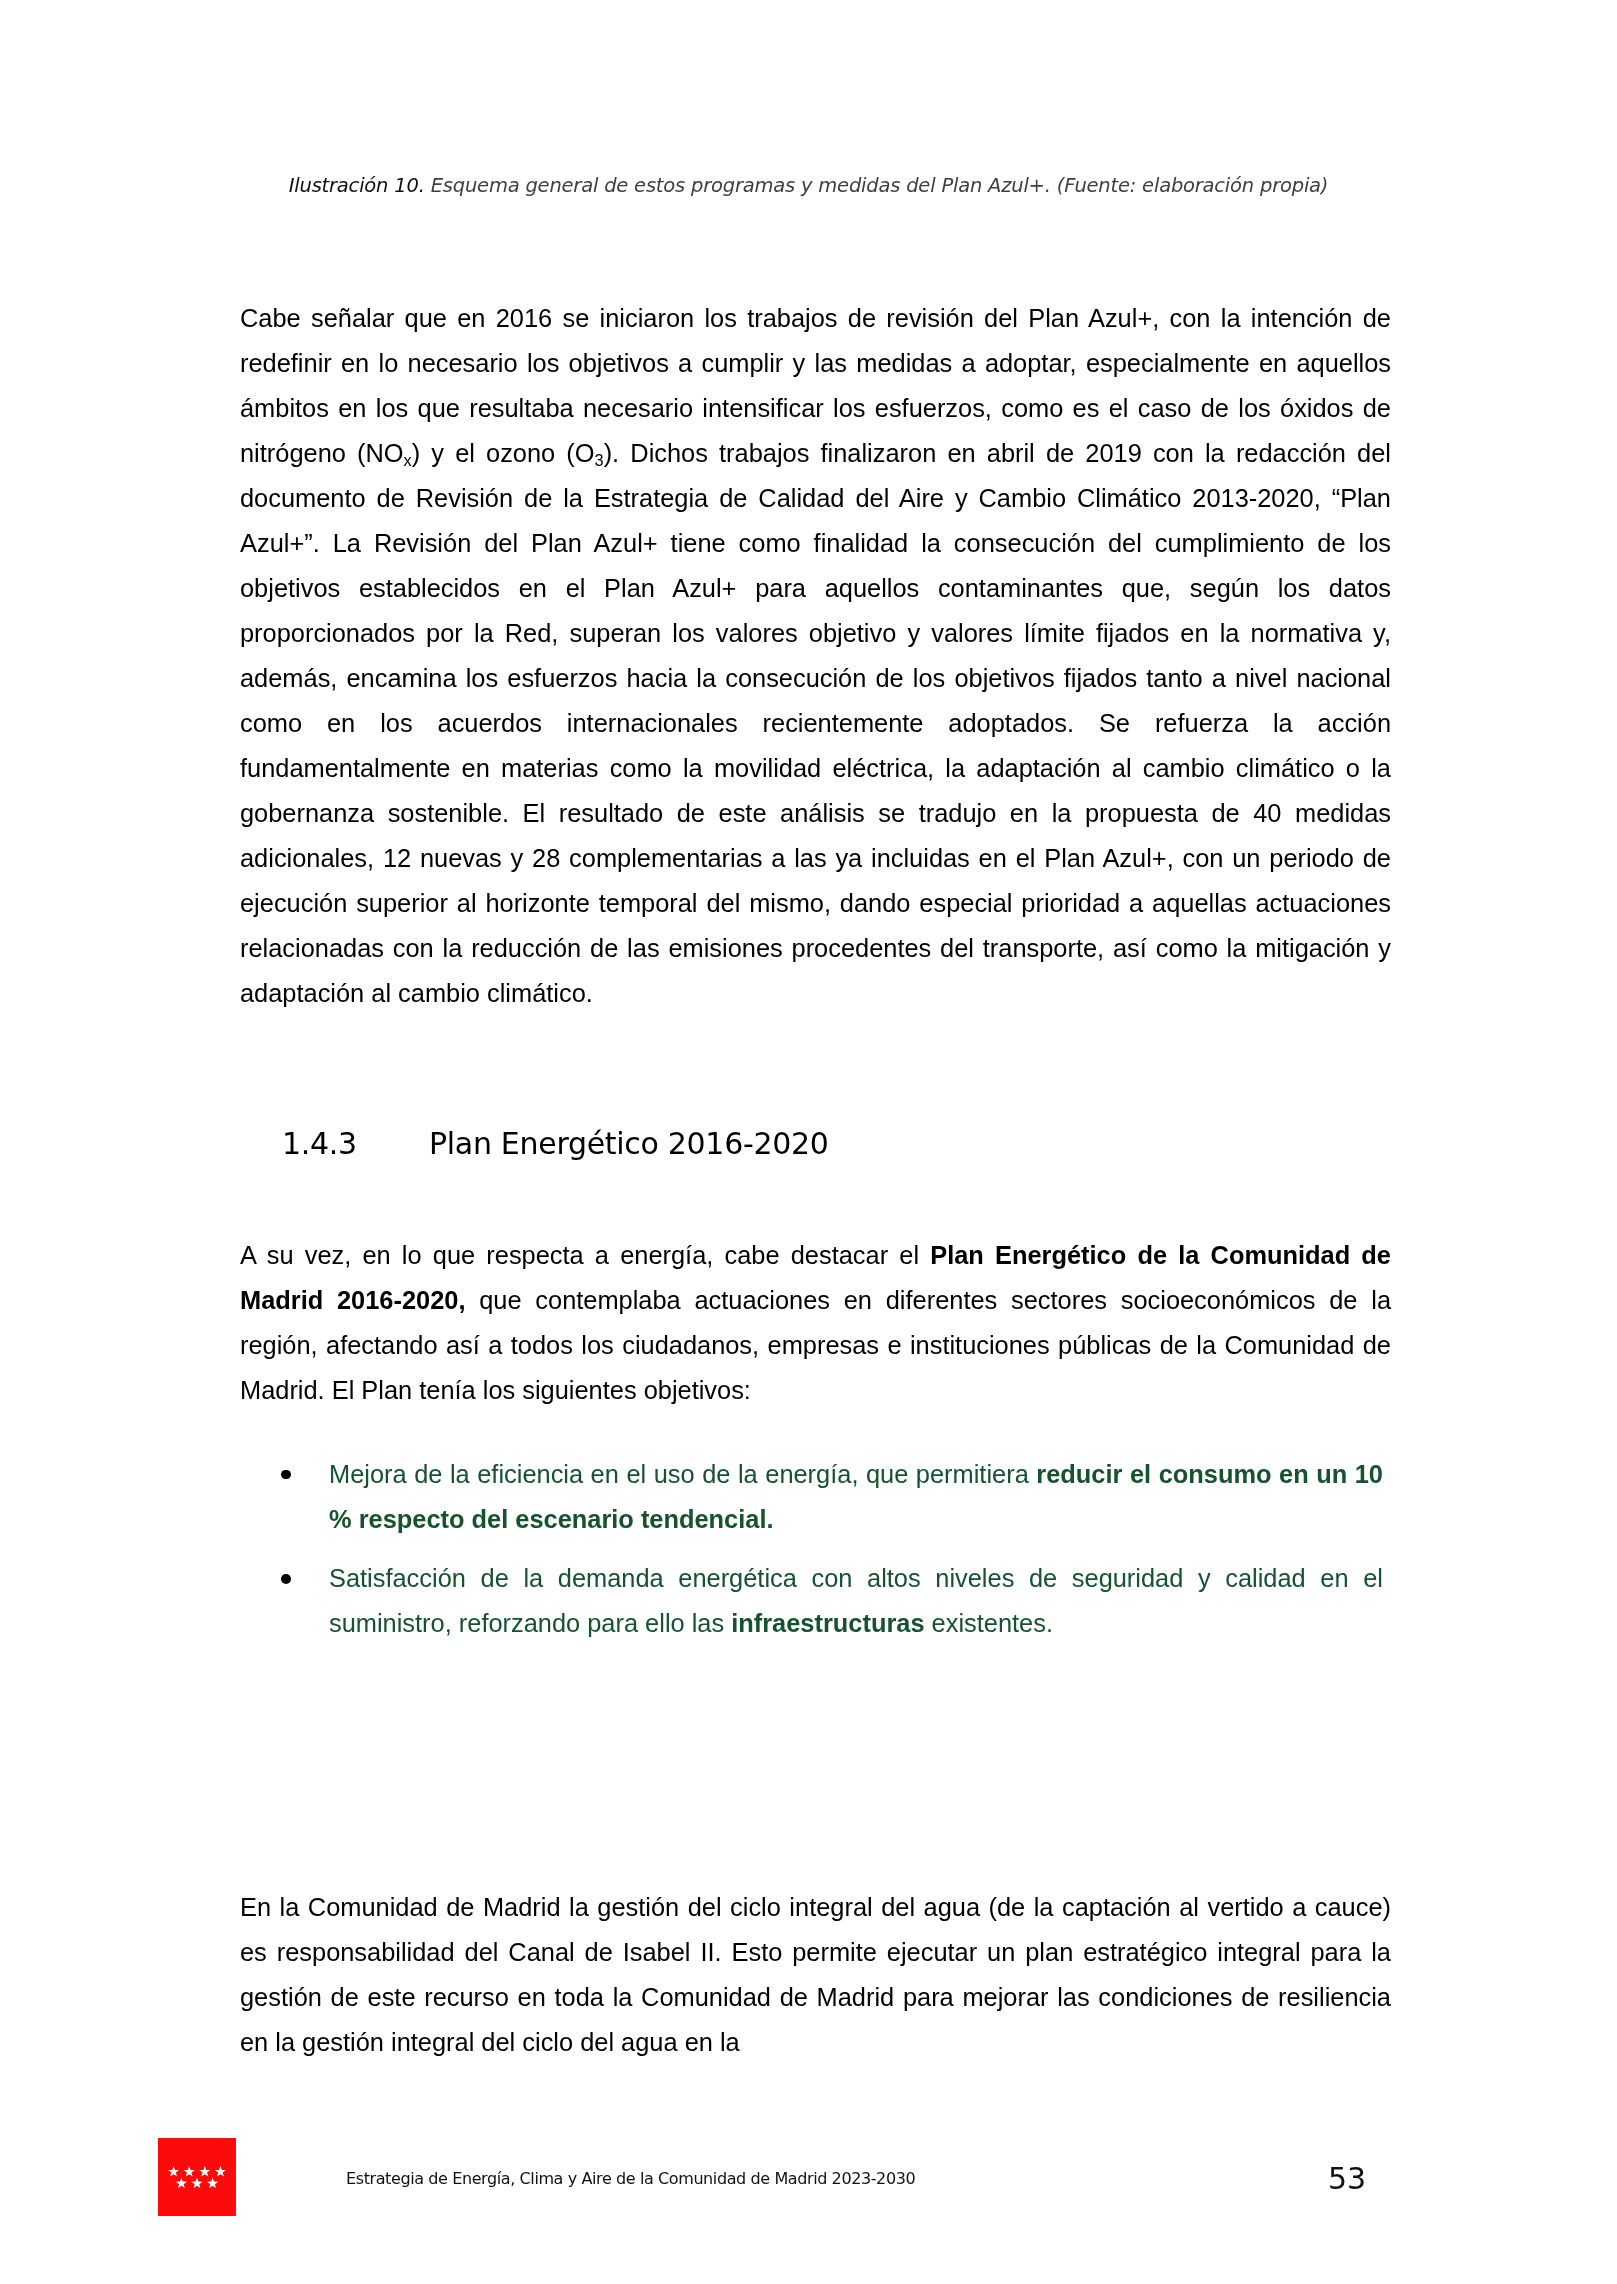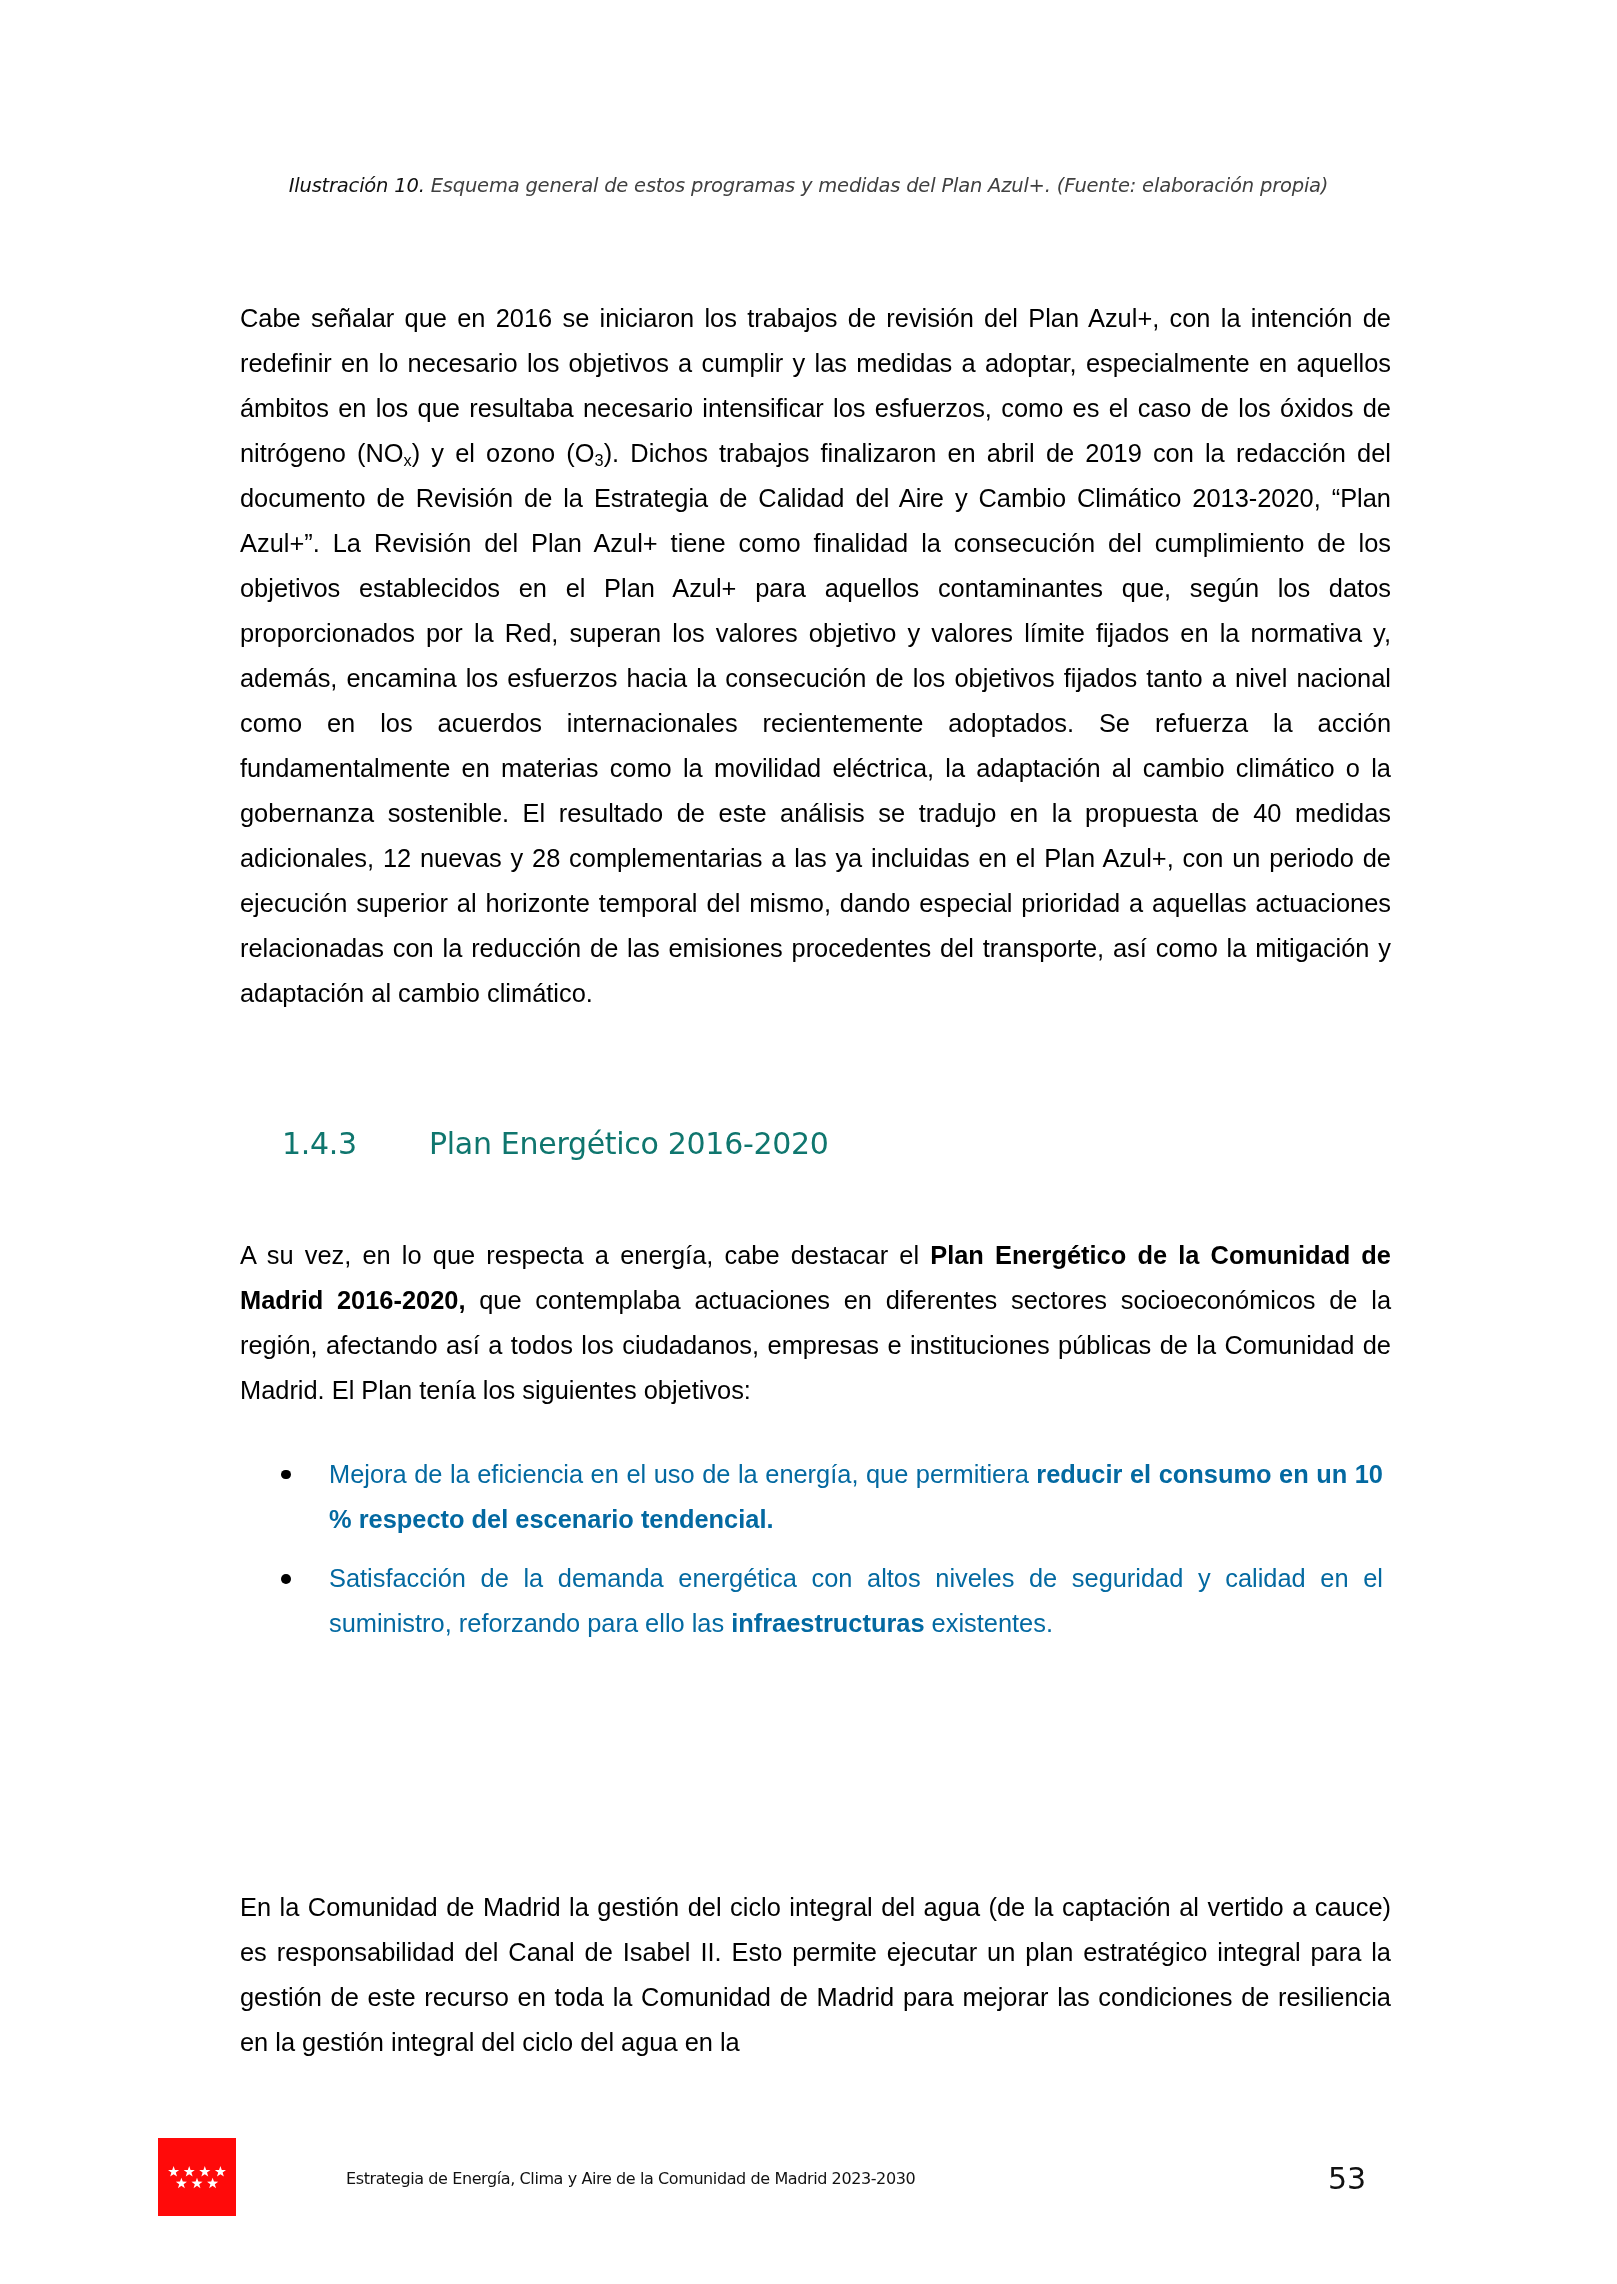--- a/index.html
+++ b/index.html
@@ -18,29 +18,29 @@
     position: absolute; left: 232px; width: 1151px;
     font-family: "Liberation Sans", sans-serif; font-size: 25.4px; line-height: 45px;
     color: #000; text-align: justify; margin: 8px;
   }
   .body-text b { font-weight: bold; }
   .sub { font-size: 16.3px; vertical-align: -3.9px; line-height: 0; }
 
   .heading {
     position: absolute; left: 282px;
     font-family: "DejaVu Sans", sans-serif; font-size: 30px; line-height: 39px;
-    color: #0f766e; white-space: nowrap; letter-spacing: -0.3px;
+    color: #000000; white-space: nowrap; letter-spacing: -0.3px;
   }
   .heading .num { display: inline-block; width: 147px; }
 
   .bullets { position: absolute; left: 232px; width: 1151px; margin: 0; padding: 0; list-style: none; }
   .bullet-item {
     position: relative; padding-left: 97px;
     font-family: "Liberation Sans", sans-serif; font-size: 25.4px; line-height: 45px;
-    color: #0369a1; text-align: justify; margin-bottom: 14.3px;
+    color: #14532d; text-align: justify; margin-bottom: 14.3px;
   }
   .bullet-dot {
     position: absolute; left: 49px; top: 17.6px; width: 9.8px; height: 9.8px; border-radius: 50%; background: #000;
   }
 
   .footer-logo {
     position: absolute; left: 158px; top: 2138px; width: 78px; height: 78px; background: #ff0a0a;
   }
   .footer-logo svg { position: absolute; left: 0; top: 0; }
   .footer-title {

